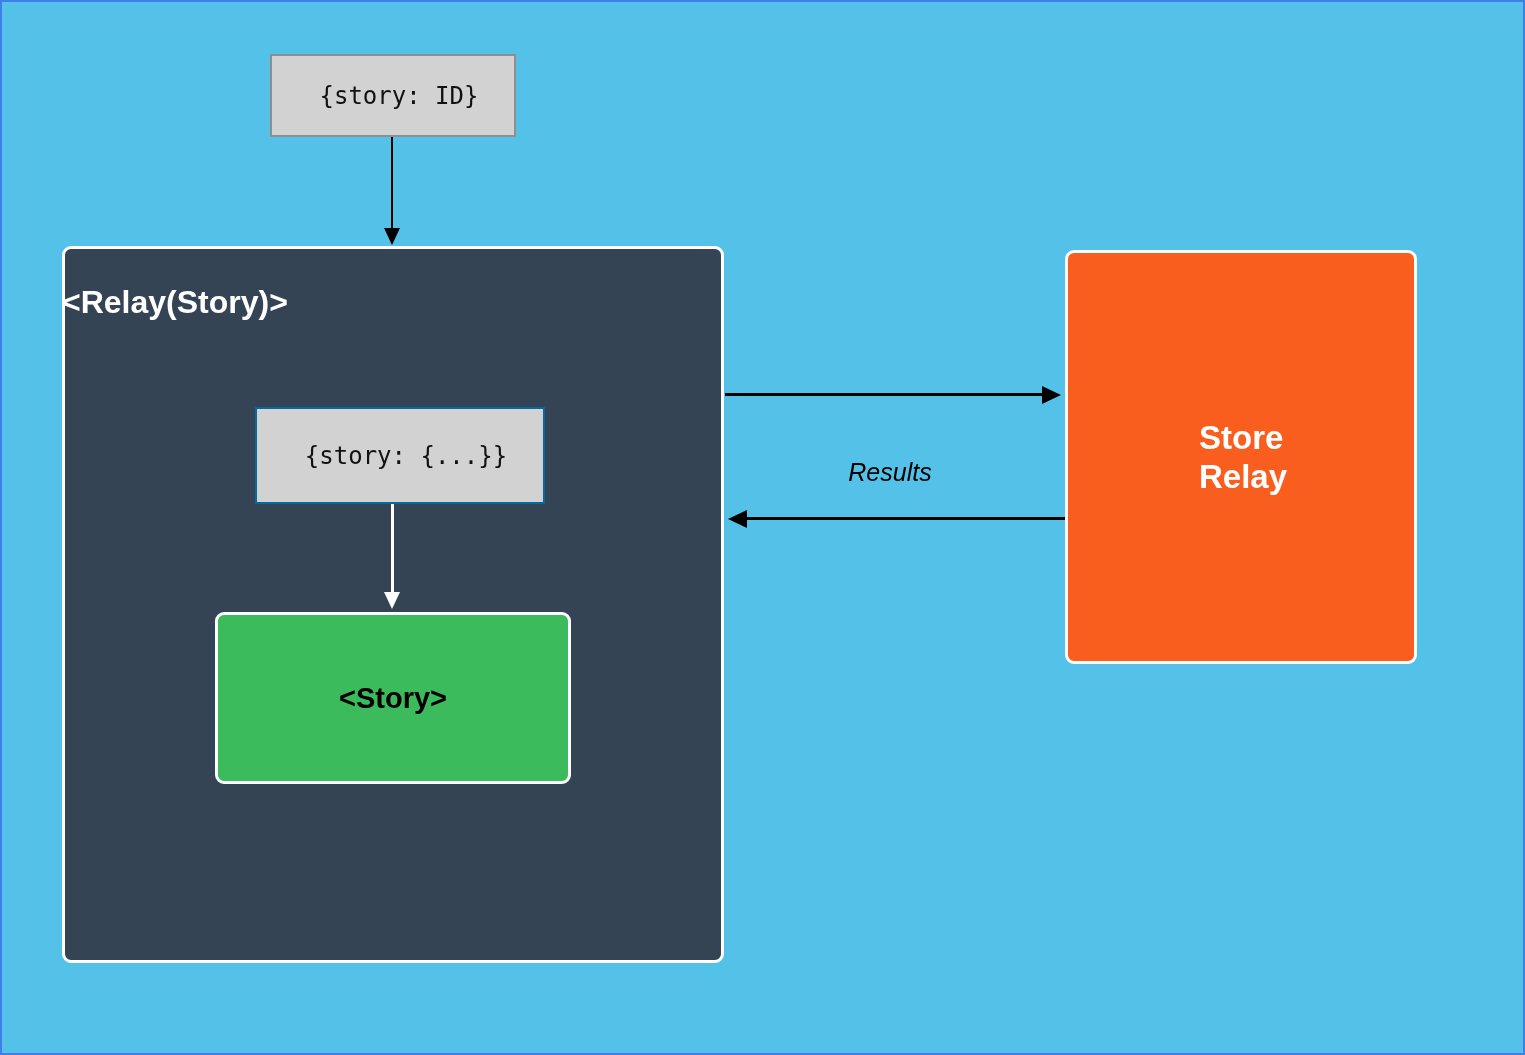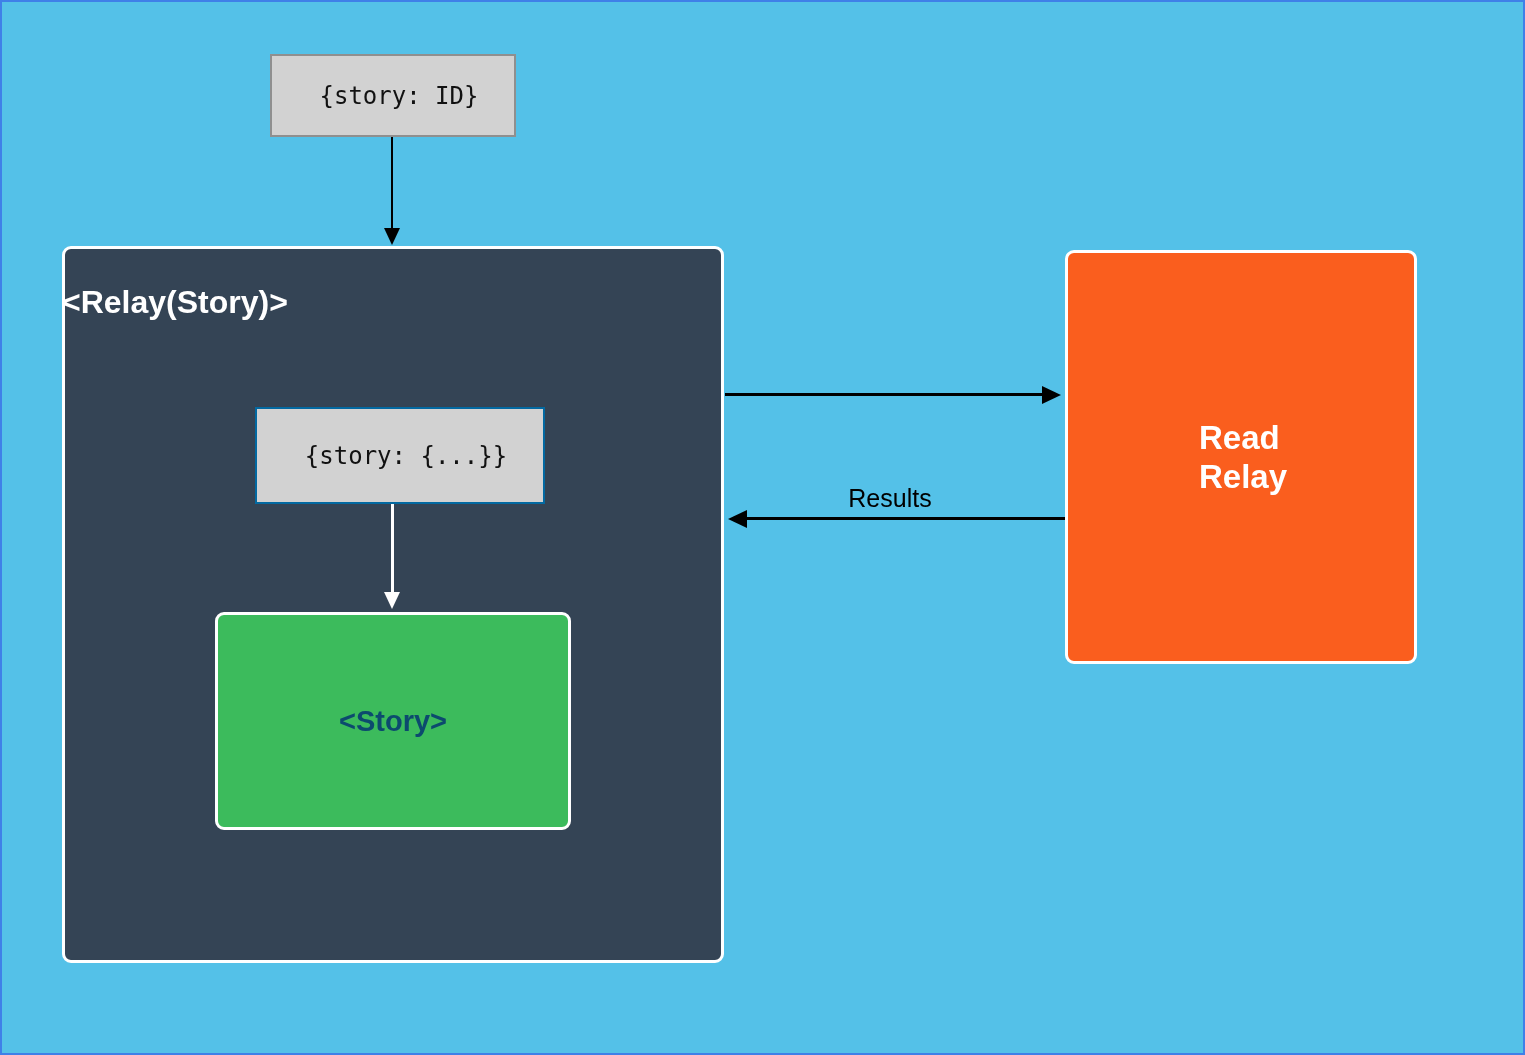--- a/index.html
+++ b/index.html
@@ -57,31 +57,31 @@
     text-align: center;
     font-size: 32px;
     font-weight: bold;
     color: #ffffff;
     pointer-events: none;
   }
   
   .story-box {
     position: absolute;
     left: 213px; top: 610px;
-    width: 356px; height: 218px;
+    width: 356px; height: 172px;
     box-sizing: border-box;
     background: #3cbb5c;
     border: 3px solid #ffffff;
     border-radius: 9px;
     display: flex;
     align-items: center;
     justify-content: center;
     font-size: 29px;
     font-weight: bold;
-    color: #0c4a6e;
+    color: #000000;
   }
   
   .store-box {
     position: absolute;
     left: 1063px; top: 248px;
     width: 352px; height: 414px;
     box-sizing: border-box;
     background: #fa5e1e;
     border: 3px solid #ffffff;
     border-radius: 9px;
@@ -133,21 +133,21 @@
   }
   
   .edge-label {
     position: absolute;
     width: 340px;
     text-align: center;
     font-size: 25px;
     color: #000000;
   }
   .edge-label.read { left: 718px; top: 343px; }
-  .edge-label.results { left: 718px; top: 482px; }
+  .edge-label.results { left: 718px; top: 456px; font-style: italic; }
 </style>
 </head>
 <body>
 
 <div class="canvas">
 
   <div class="props-box top">
     <span>{story: ID}</span>
   </div>
 
@@ -165,21 +165,21 @@
   </div>
 
   <div class="arrow-line-v white" style="left: 389px; top: 502px; height: 90px;"></div>
   <div class="arrow-head down-white" style="left: 382px; top: 590px;"></div>
 
   <div class="story-box">
     <span>&lt;Story&gt;</span>
   </div>
 
   <div class="store-box">
-    <div class="store-line">Read</div>
+    <div class="store-line">Store</div>
     <div class="store-line">Relay</div>
   </div>
 
   <div class="arrow-line-h" style="left: 723px; top: 391px; width: 319px;"></div>
   <div class="arrow-head right-black" style="left: 1040px; top: 384px;"></div>
 
   <div class="edge-label results">Results</div>
   <div class="arrow-line-h" style="left: 744px; top: 515px; width: 319px;"></div>
   <div class="arrow-head left-black" style="left: 726px; top: 508px;"></div>
 

